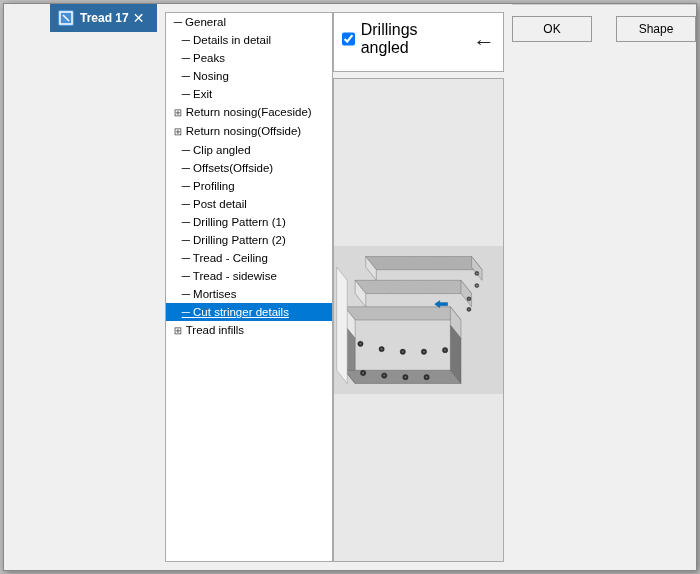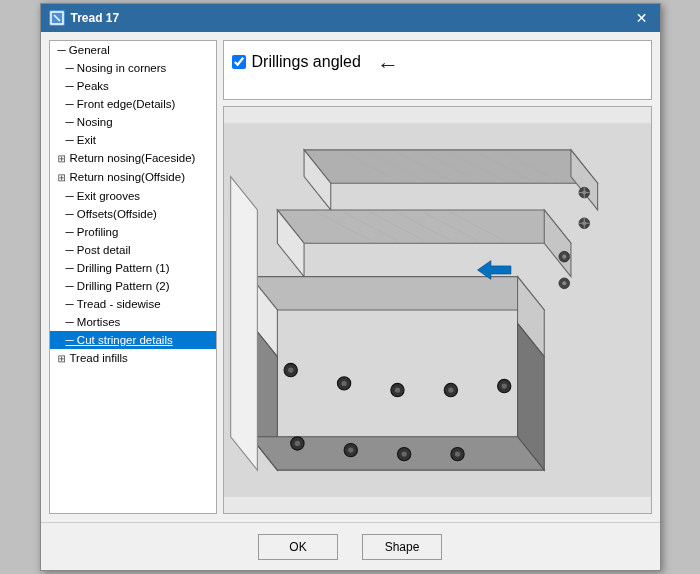--- a/index.html
+++ b/index.html
@@ -8,27 +8,27 @@
       font-size: 12px;
       background: #c0c0c0;
       display: flex;
       align-items: center;
       justify-content: center;
       width: 700px;
       height: 574px;
       overflow: hidden;
     }
     .window {
-      width: 621px;
+      width: 694px;
       height: 568px;
       background: #f0f0f0;
       border: 1px solid #888;
       box-shadow: 2px 2px 8px rgba(0,0,0,0.4);
       display: flex;
-      flex-direction: column;
+      padding-left: 46px;
     }
     .title-bar {
       background: #2d6aa0;
       color: white;
       height: 28px;
       display: flex;
       align-items: center;
       justify-content: space-between;
       padding: 0 8px;
       flex-shrink: 0;
@@ -63,21 +63,20 @@
       cursor: pointer;
       display: flex;
       align-items: center;
       justify-content: center;
     }
     .content-area {
       display: flex;
       flex-direction: row;
       flex: 1;
       padding: 8px;
-      gap: 6px;
       overflow: hidden;
     }
     .left-panel {
       width: 168px;
       flex-shrink: 0;
       background: white;
       border: 1px solid #aaa;
       overflow-y: auto;
       overflow-x: hidden;
     }
@@ -184,33 +183,33 @@
       <span class="title-text">Tread 17</span>
     </div>
     <button class="title-close">✕</button>
   </div>
 
   <div class="content-area">
 
     <div class="left-panel">
 
     <div class="tree-item">─ General</div>
-        <div class="tree-item tree-indent-1">─ Nosing in corners</div>
+        <div class="tree-item tree-indent-1">─ Details in detail</div>
         <div class="tree-item tree-indent-1">─ Peaks</div>
-        <div class="tree-item tree-indent-1">─ Front edge(Details)</div>
         <div class="tree-item tree-indent-1">─ Nosing</div>
         <div class="tree-item tree-indent-1">─ Exit</div>
         <div class="tree-item"><span class="expand-icon">⊞</span>Return nosing(Faceside)</div>
         <div class="tree-item"><span class="expand-icon">⊞</span>Return nosing(Offside)</div>
-        <div class="tree-item tree-indent-1">─ Exit grooves</div>
+        <div class="tree-item tree-indent-1">─ Clip angled</div>
         <div class="tree-item tree-indent-1">─ Offsets(Offside)</div>
         <div class="tree-item tree-indent-1">─ Profiling</div>
         <div class="tree-item tree-indent-1">─ Post detail</div>
         <div class="tree-item tree-indent-1">─ Drilling Pattern (1)</div>
         <div class="tree-item tree-indent-1">─ Drilling Pattern (2)</div>
+        <div class="tree-item tree-indent-1">─ Tread - Ceiling</div>
         <div class="tree-item tree-indent-1">─ Tread - sidewise</div>
         <div class="tree-item tree-indent-1">─ Mortises</div>
         <div class="tree-item tree-indent-1 selected">─ Cut stringer details</div>
         <div class="tree-item"><span class="expand-icon">⊞</span>Tread infills</div>
       </div>
 
     <div class="right-panel">
 
       <div class="options-area">
         <div style="display:flex; align-items:center;">

